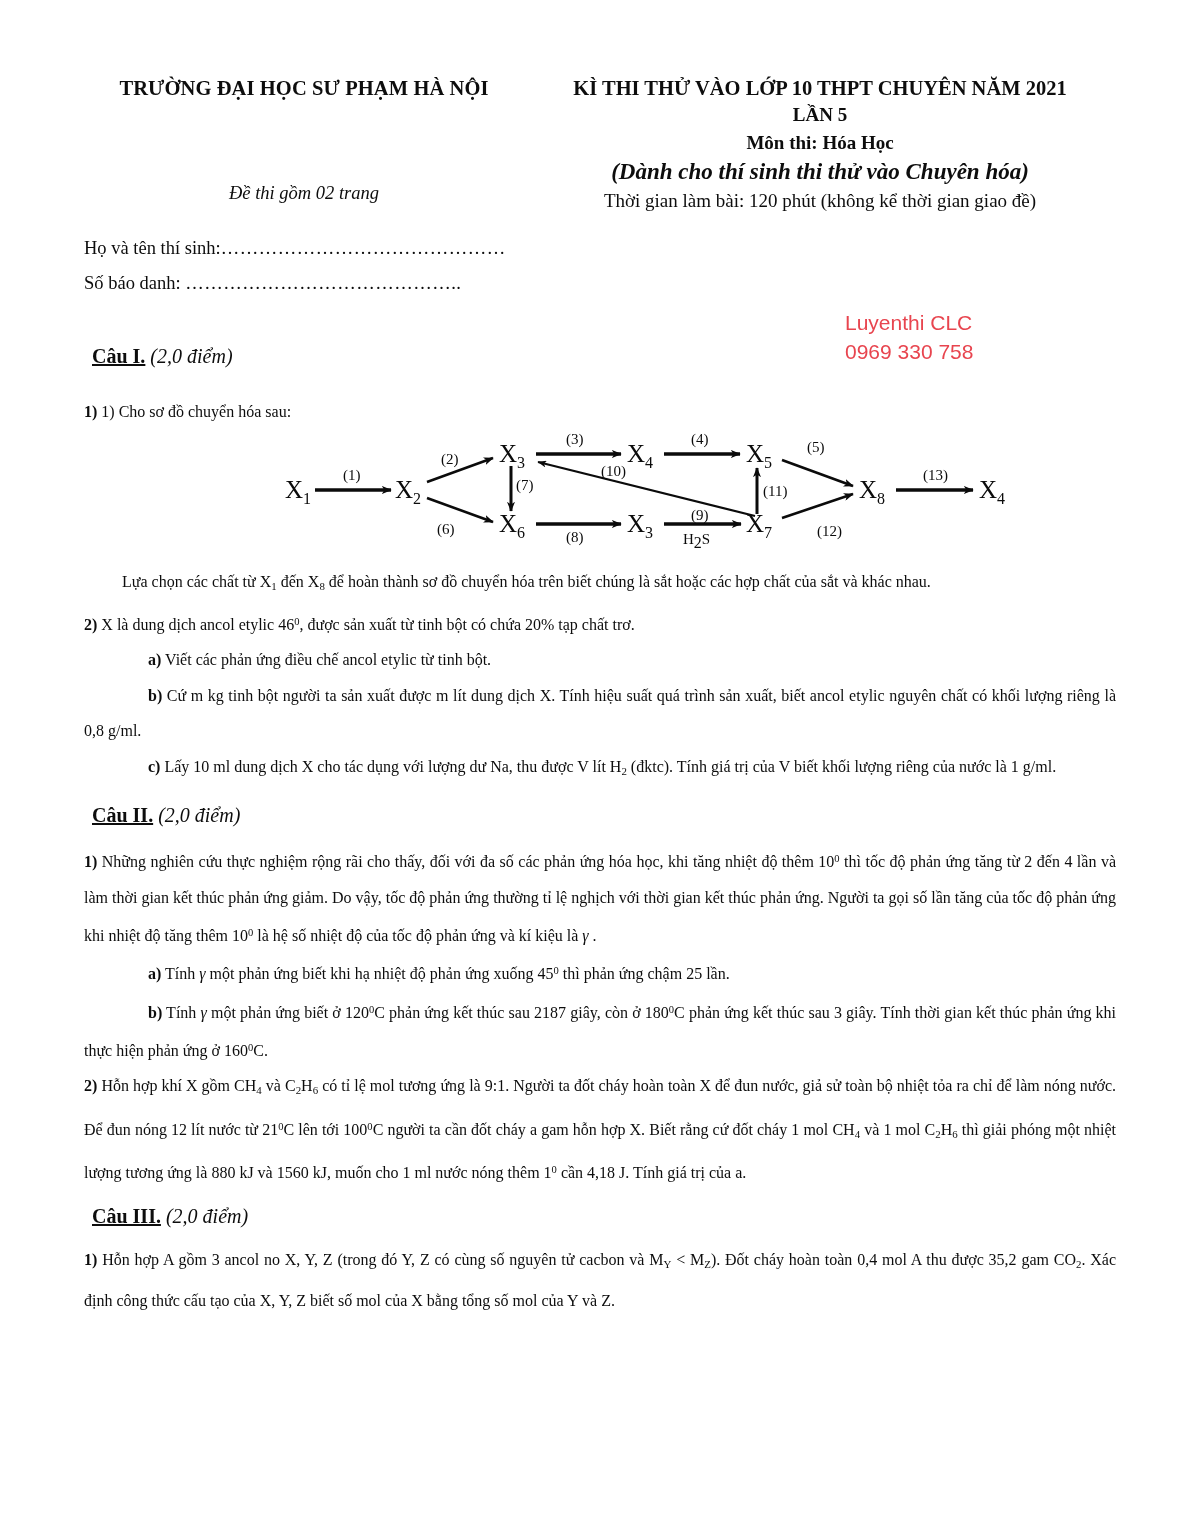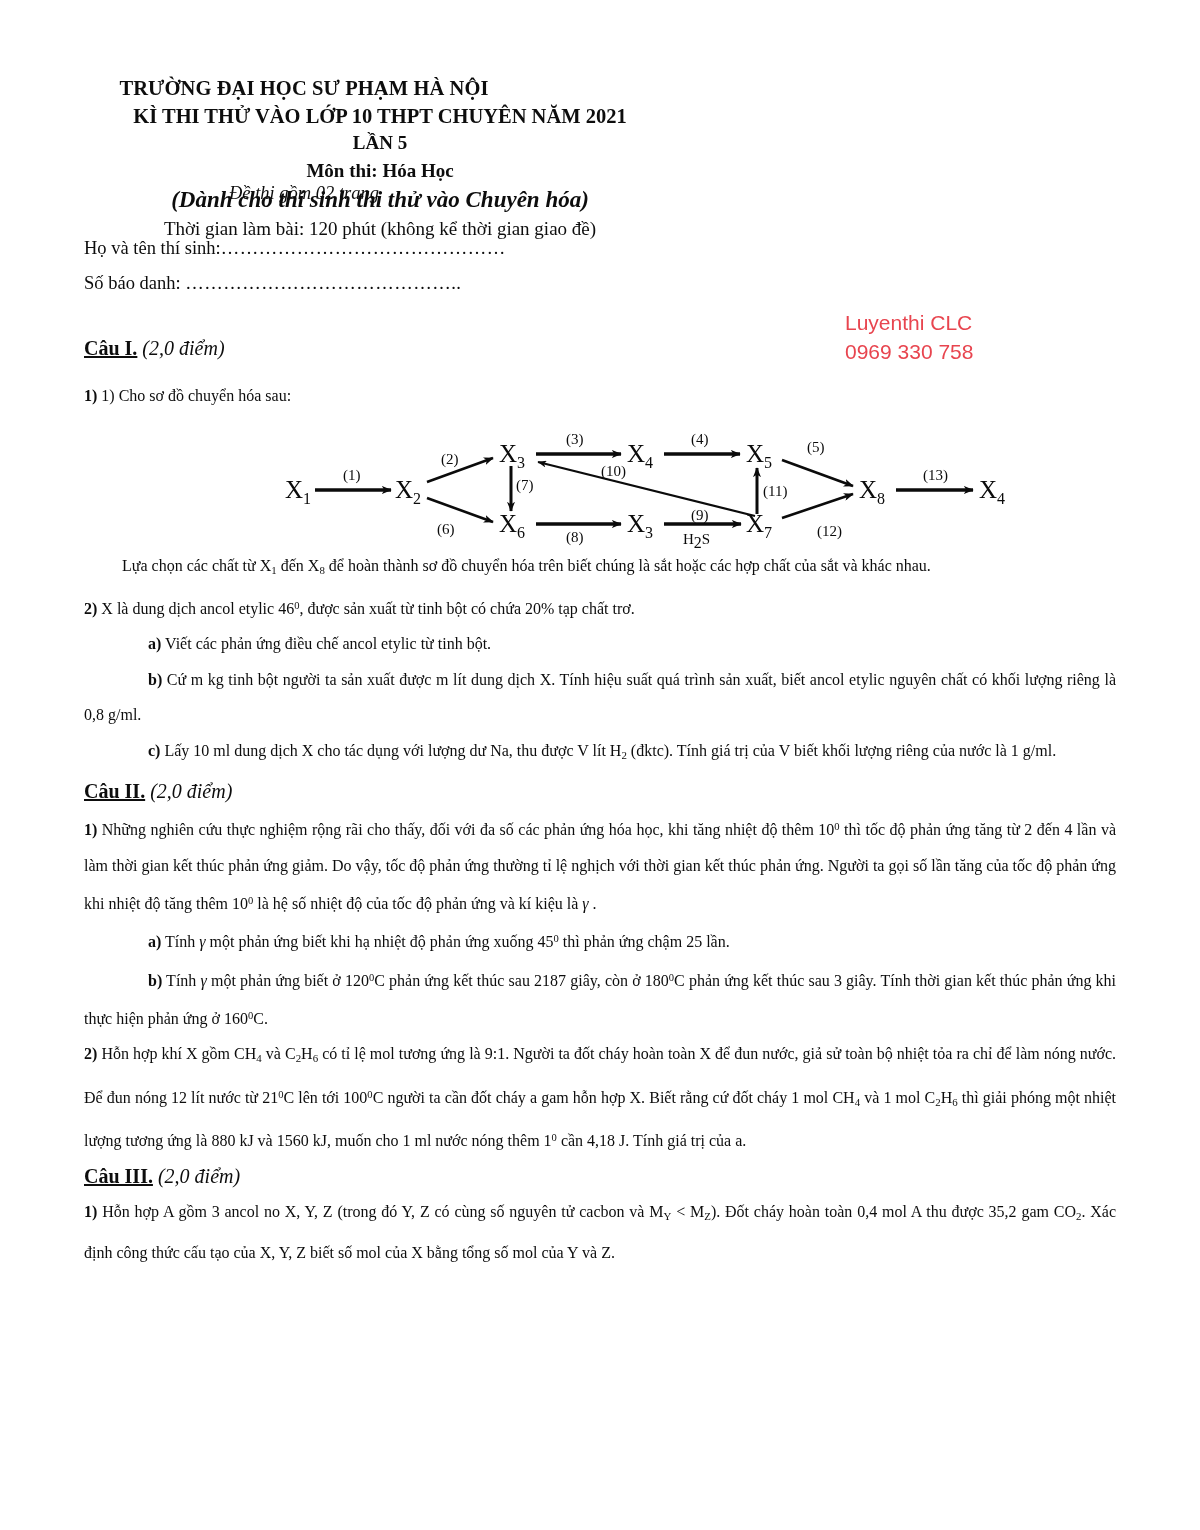--- a/index.html
+++ b/index.html
@@ -23,21 +23,21 @@
     padding: 0;
   }
 
   
   .header {
     position: absolute;
     left: 84px;
     top: 74px;
     width: 1032px;
     display: flex;
-    flex-direction: column;
+    flex-direction: row;
     align-items: flex-start;
   }
   .hdr-left {
     width: 440px;
     text-align: center;
   }
   .hdr-right {
     width: 592px;
     text-align: center;
   }
@@ -116,21 +116,21 @@
   p.para {
     margin: 0;
     font-size: 16px;
     line-height: 35.5px;
     text-align: justify;
     text-justify: inter-word;
   }
   p.para.indent { text-indent: 38px; }
   p.para.indent-lg { text-indent: 64px; }
   .cau-head {
-    margin: 0;
+    margin: 8px;
     font-size: 20px;
     line-height: 36px;
   }
   .cau-head .lbl {
     font-weight: bold;
     text-decoration: underline;
   }
   .cau-head .pts {
     font-style: italic;
   }

